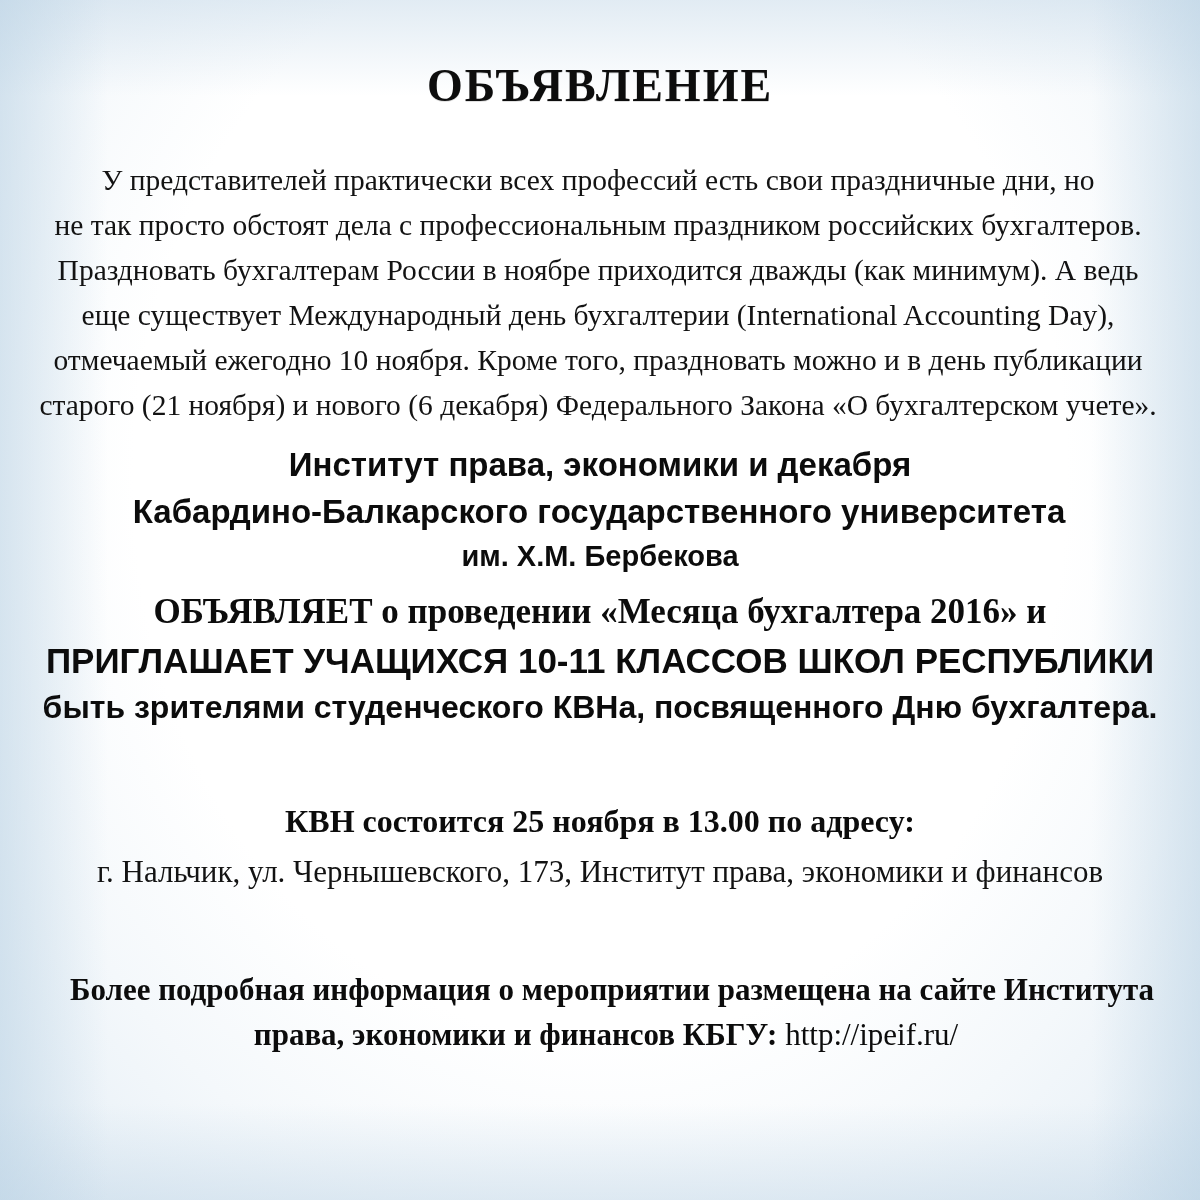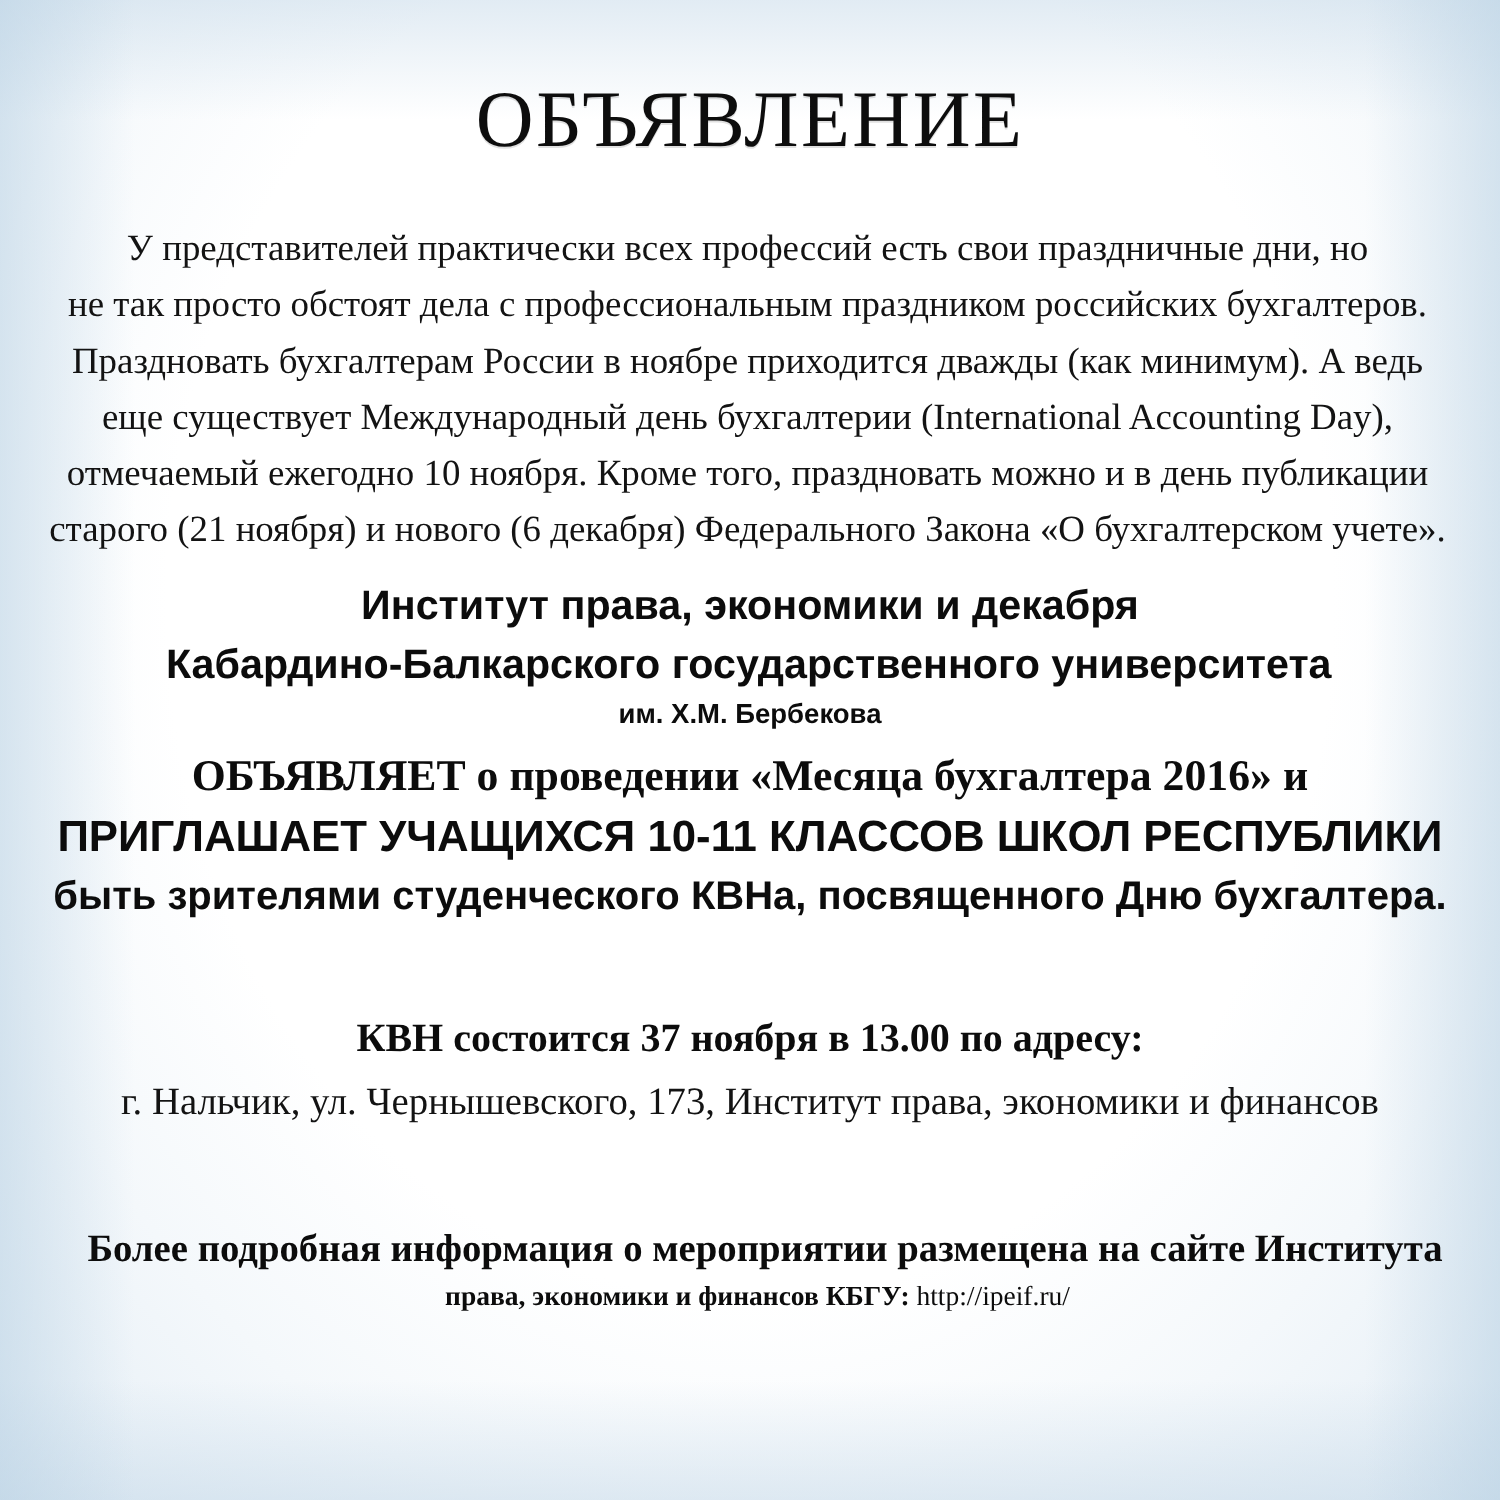--- a/index.html
+++ b/index.html
@@ -40,22 +40,22 @@
     position: relative;
     z-index: 2;
     width: 1200px;
     height: 1200px;
     box-sizing: border-box;
     padding: 62px 0 0 0;
     text-align: center;
   }
 
   .title {
-    font-size: 64px;
-    font-weight: normal;
+    font-size: 46px;
+    font-weight: bold;
     letter-spacing: 2px;
     line-height: 1.05;
     color: #0d0d0d;
     margin: 0 0 48px 0;
     text-shadow: 0 1px 0 rgba(0,0,0,0.12);
   }
 
   
   .intro {
     width: 1420px;
@@ -76,21 +76,21 @@
     font-family: "Liberation Sans", "DejaVu Sans", sans-serif;
     color: #0c0c0c;
   }
   .org .line {
     display: block;
     white-space: nowrap;
     line-height: 1.42;
   }
   .org .l1 { font-size: 33px; }
   .org .l2 { font-size: 33px; width: 1330px; margin-left: -66px; }
-  .org .l3 { font-size: 22px; }
+  .org .l3 { font-size: 29px; }
 
   .announce {
     margin-top: 10px;
     font-weight: bold;
     color: #0c0c0c;
   }
   .announce .line {
     display: block;
     white-space: nowrap;
     line-height: 1.40;
@@ -141,21 +141,21 @@
     white-space: nowrap;
     line-height: 1.46;
   }
   .more .m1 {
     font-weight: bold;
     font-size: 31px;
     width: 1340px;
     margin-left: -70px;
   }
   .more .m2 {
-    font-size: 22px;
+    font-size: 31px;
   }
   .more .m2 .bold {
     font-weight: bold;
   }
   .more .m2 .url {
     font-weight: normal;
   }
 </style>
 </head>
 <body>
@@ -179,21 +179,21 @@
       <span class="line l2">Кабардино-Балкарского государственного университета</span>
       <span class="line l3">им. Х.М. Бербекова</span>
     </div>
 
     <div class="announce">
       <span class="line a1">ОБЪЯВЛЯЕТ о проведении «Месяца бухгалтера 2016» и</span>
       <span class="line a2">ПРИГЛАШАЕТ УЧАЩИХСЯ 10-11 КЛАССОВ ШКОЛ РЕСПУБЛИКИ</span>
       <span class="line a3">быть зрителями студенческого КВНа, посвященного Дню бухгалтера.</span>
     </div>
 
-    <div class="when">КВН состоится 37 ноября в 13.00 по адресу:</div>
+    <div class="when">КВН состоится 25 ноября в 13.00 по адресу:</div>
     <div class="where">г. Нальчик, ул. Чернышевского, 173, Институт права, экономики и финансов</div>
 
     <div class="more">
       <span class="line m1">Более подробная информация о мероприятии размещена на сайте Института</span>
       <span class="line m2">
         <span class="bold">права, экономики и финансов КБГУ:</span>
         <span class="url">http://ipeif.ru/</span>
       </span>
     </div>
 

